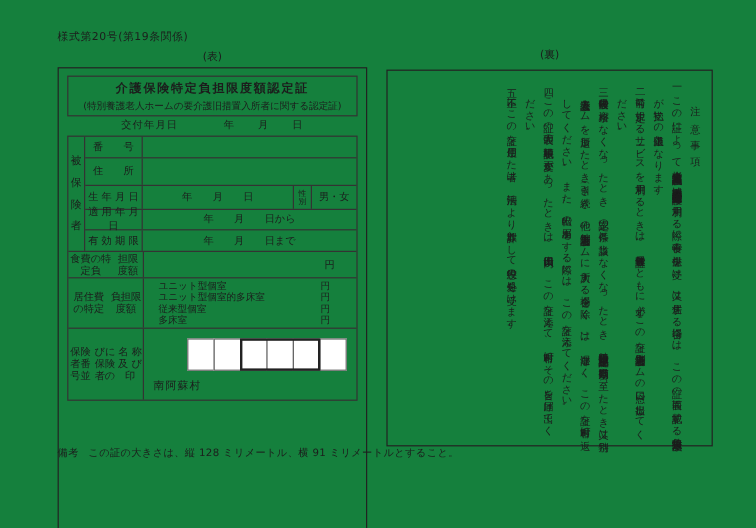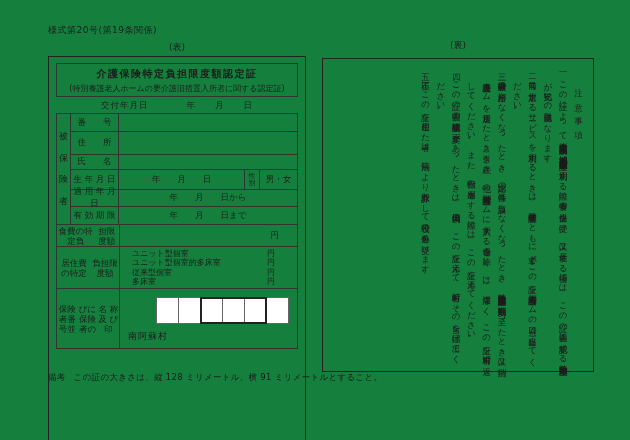--- a/index.html
+++ b/index.html
@@ -99,24 +99,20 @@
         </div>
         <div class="group-a-rows">
           <div class="trow h18">
             <div class="lbl">番　　号</div>
             <div class="val"></div>
           </div>
           <div class="trow h23">
             <div class="lbl">住　　所</div>
             <div class="val"></div>
           </div>
-          <div class="trow h15">
-            <div class="lbl">氏　　名</div>
-            <div class="val"></div>
-          </div>
           <div class="trow h20">
             <div class="lbl">生 年 月 日</div>
             <div class="val">年　　月　　日</div>
             <div class="sex-cell">
               <span>性</span>
               <span>別</span>
             </div>
             <div class="mf-cell">男・女</div>
           </div>
           <div class="trow h17">

